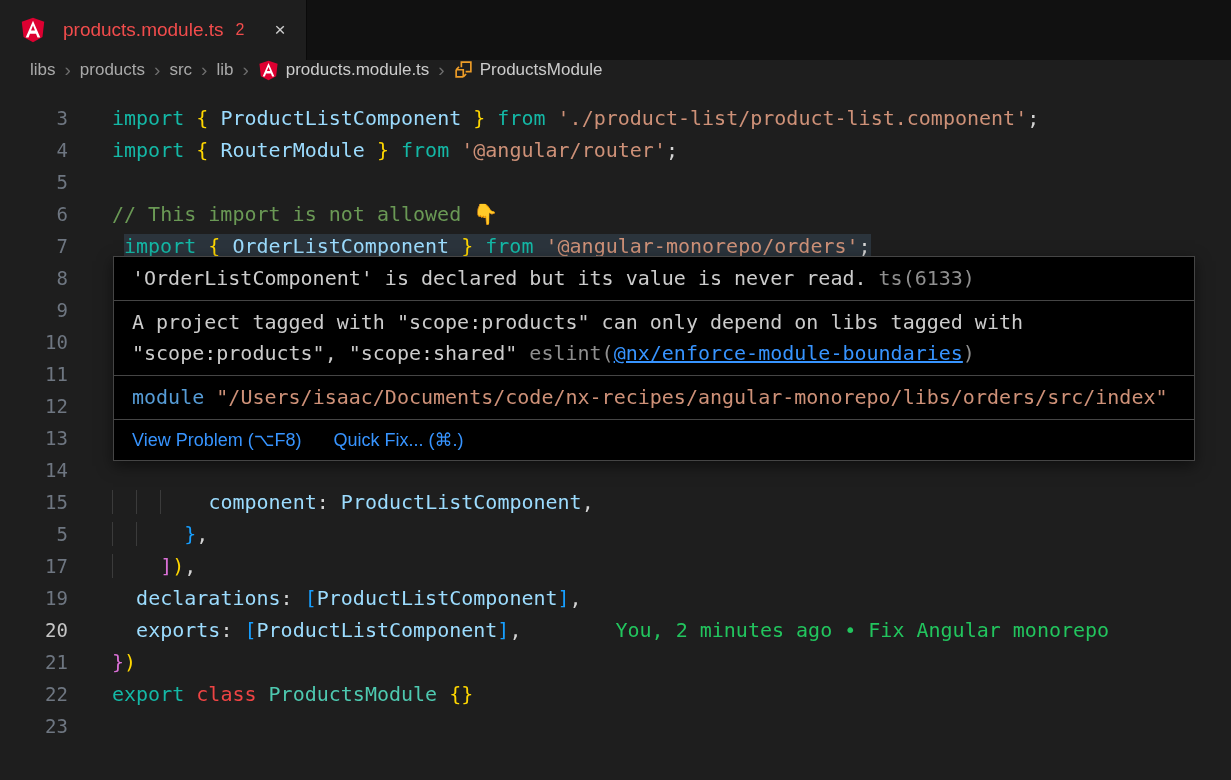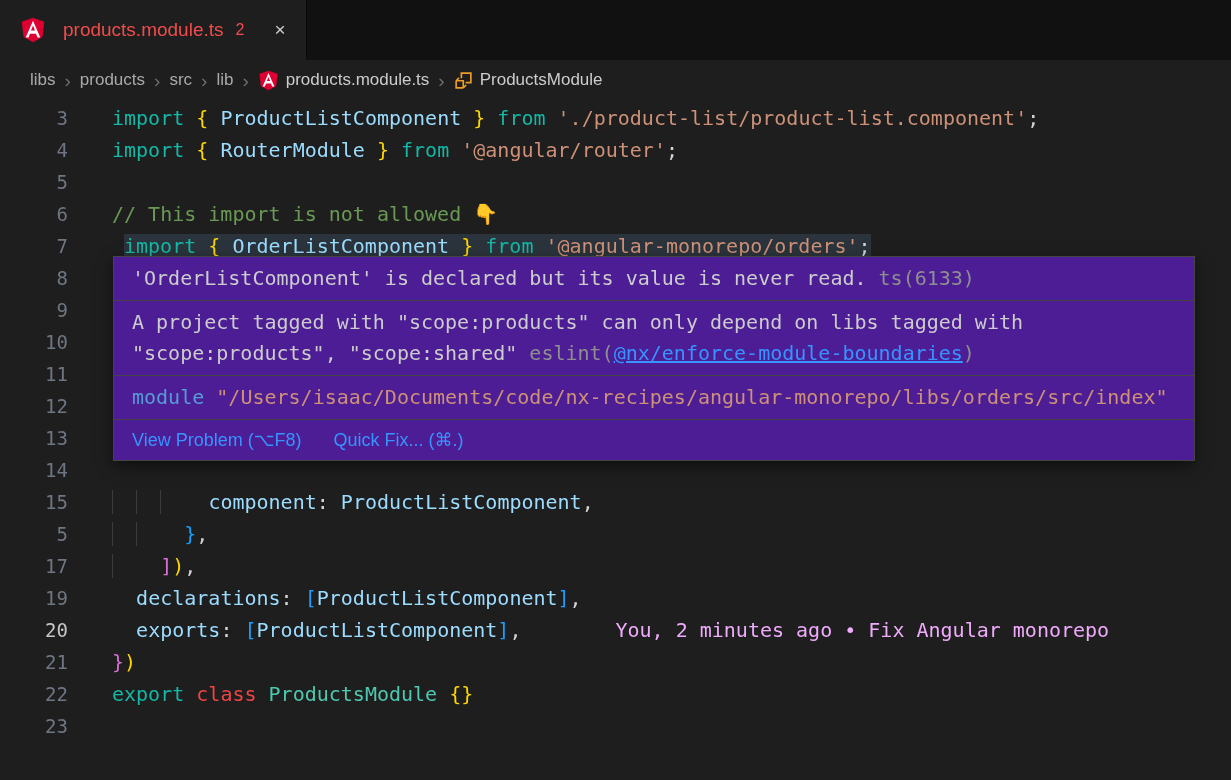--- a/index.html
+++ b/index.html
@@ -7,21 +7,21 @@
 
   
   .tabbar{height:60px;background:#111111;display:flex;align-items:stretch;}
   .tab{display:flex;align-items:center;background:#1e1e1e;padding:0 16px 0 20px;gap:10px;
        border-right:1px solid #0a0a0a;cursor:pointer;}
   .tab-label{color:#f14c4c;font-size:19px;}
   .tab-badge{color:#f14c4c;font-size:16px;margin-left:2px;}
   .tab-close{color:#cccccc;font-size:19px;margin-left:16px;padding:2px 4px;border-radius:4px;}
 
   
-  .breadcrumbs{height:40px;background:#1e1e1e;display:flex;align-items:center;padding-left:30px;
+  .breadcrumbs{height:40px;background:#1e1e1e;display:flex;align-items:flex-start;padding-left:30px;
        font-size:17px;color:#a9a9a9;}
   .crumb{cursor:pointer;}
   .crumb.last{color:#cccccc;}
   .crumb-sep{color:#6e6e6e;font-size:19px;margin:0 9px;line-height:1;}
   .crumb-ico{display:inline-flex;vertical-align:-4px;margin-right:7px;}
 
   
   .editor{position:relative;height:680px;background:#1e1e1e;
       font-family:"DejaVu Sans Mono","Liberation Mono",monospace;font-size:20px;padding-top:2px;}
   .line{height:32px;line-height:32px;white-space:pre;position:relative;padding-left:112px;color:#d4d4d4;}
@@ -32,26 +32,26 @@
   .tok-kw2{color:#ef4444;}
   .tok-id{color:#9cdcfe;}
   .tok-cls{color:#4ec9b0;}
   .tok-str{color:#ce9178;}
   .tok-cmt{color:#6a9955;}
   .tok-fg{color:#d4d4d4;}
   .tok-b1{color:#ffd700;}
   .tok-b2{color:#da70d6;}
   .tok-b3{color:#179fff;}
   .tok-ind{box-shadow:inset 1px 0 0 #3b3b3b;}
-  .tok-blame{color:#f0abfc;margin-left:94px;}
+  .tok-blame{color:#22c55e;margin-left:94px;}
   .diag{background:rgba(90,130,170,0.22);
         text-decoration:underline wavy #f14c4c 1.5px;text-underline-offset:6px;margin-left:12px;}
 
   
-  .popup{position:absolute;left:113px;top:156px;width:1080px;background:#4c1d95;
+  .popup{position:absolute;left:113px;top:156px;width:1080px;background:#000000;
          border:1px solid #454545;box-shadow:0 5px 14px rgba(0,0,0,.5);z-index:5;
          font-size:20px;line-height:31px;color:#cccccc;}
   .popup .section{padding:6px 18px;border-bottom:1px solid #454545;}
   .dim{color:#8f8f8f;}
   .plink{color:#3794ff;text-decoration:underline;cursor:pointer;}
   .mod-kw{color:#569cd6;}
   .mod-str{color:#ce9178;}
   .actions{display:flex;gap:32px;padding:7px 18px;font-family:"Liberation Sans",sans-serif;
            font-size:18px;line-height:26px;}
   .action{color:#3794ff;cursor:pointer;}

